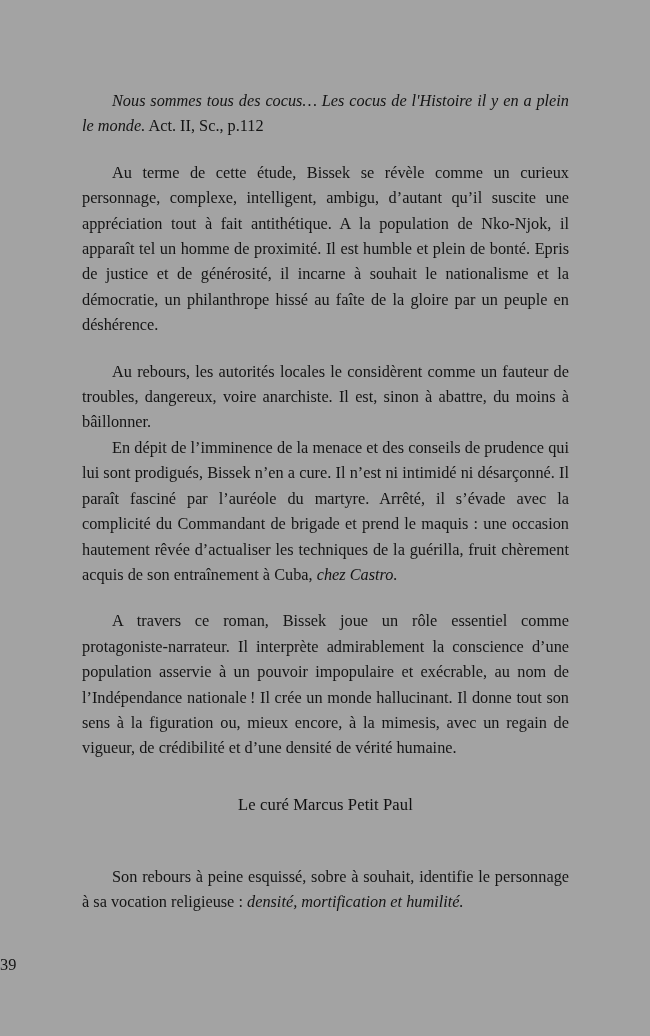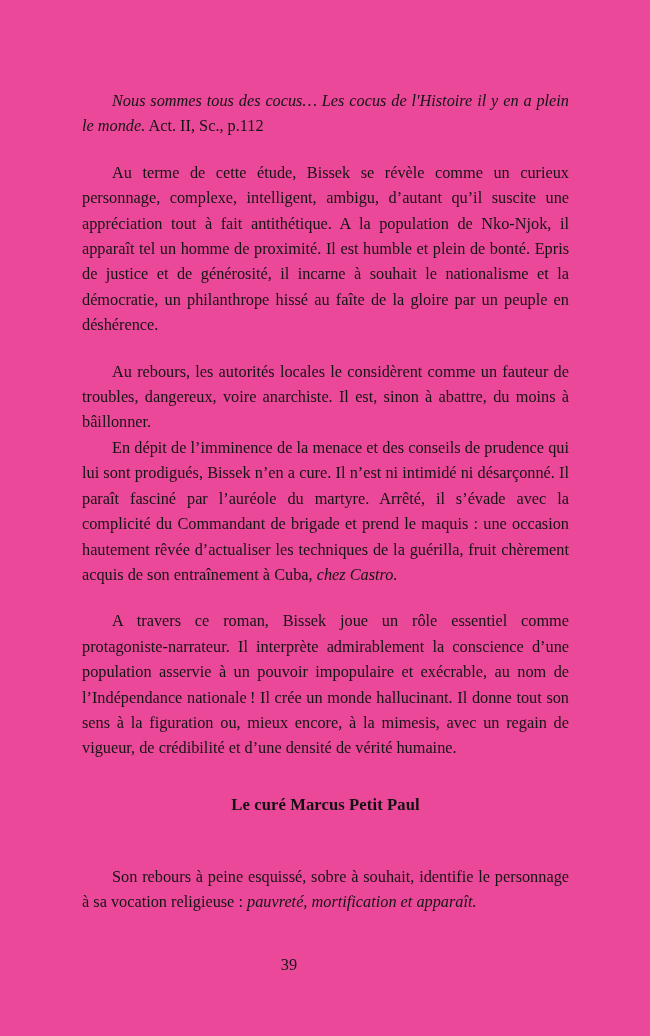--- a/index.html
+++ b/index.html
@@ -11,21 +11,21 @@
     height: 1036px;
     background: #ffffff;
     font-family: "Liberation Serif", "DejaVu Serif", serif;
     color: #000000;
     overflow: hidden;
   }
   .page {
     position: relative;
     width: 650px;
     height: 1036px;
-    background: #ec4899;
+    background: #a3a3a3;
     box-sizing: border-box;
   }
   .content {
     position: absolute;
     left: 82px;
     top: 88px;
     width: 487px;
   }
   p.para {
     margin: 0;
@@ -51,36 +51,35 @@
   .epigraph .roman {
     font-style: normal;
   }
   .ital {
     font-style: italic;
   }
   h2.section-heading {
     margin: 0;
     font-size: 16.6px;
     line-height: 24px;
-    font-weight: bold;
+    font-weight: normal;
     text-align: center;
     color: #111111;
     letter-spacing: 0.1px;
   }
   sup.ordinal {
     font-size: 0.66em;
     vertical-align: super;
     line-height: 0;
   }
   .page-number {
     position: absolute;
     left: 0;
     top: 955px;
     width: 578px;
-    text-align: center;
     font-size: 16.3px;
     color: #141414;
   }
 </style>
 </head>
 <body>
 
 <div class="page">
 
   <div class="content">
@@ -103,19 +102,19 @@
 
     <div class="gap-heading-top"></div>
 
     <h2 class="section-heading">Le curé Marcus Petit Paul</h2>
 
     <div class="gap-heading-bottom"></div>
 
 
     <div class="gap-md"></div>
 
-    <p class="para"><span>Son rebours à peine esquissé, sobre à souhait, identifie le personnage à sa vocation religieuse : </span><span class="ital">pauvreté, mortification et apparaît.</span></p>
+    <p class="para"><span>Son rebours à peine esquissé, sobre à souhait, identifie le personnage à sa vocation religieuse : </span><span class="ital">densité, mortification et humilité.</span></p>
 
   </div>
 
   <div class="page-number">39</div>
 
 </div>
 
 </body></html>

